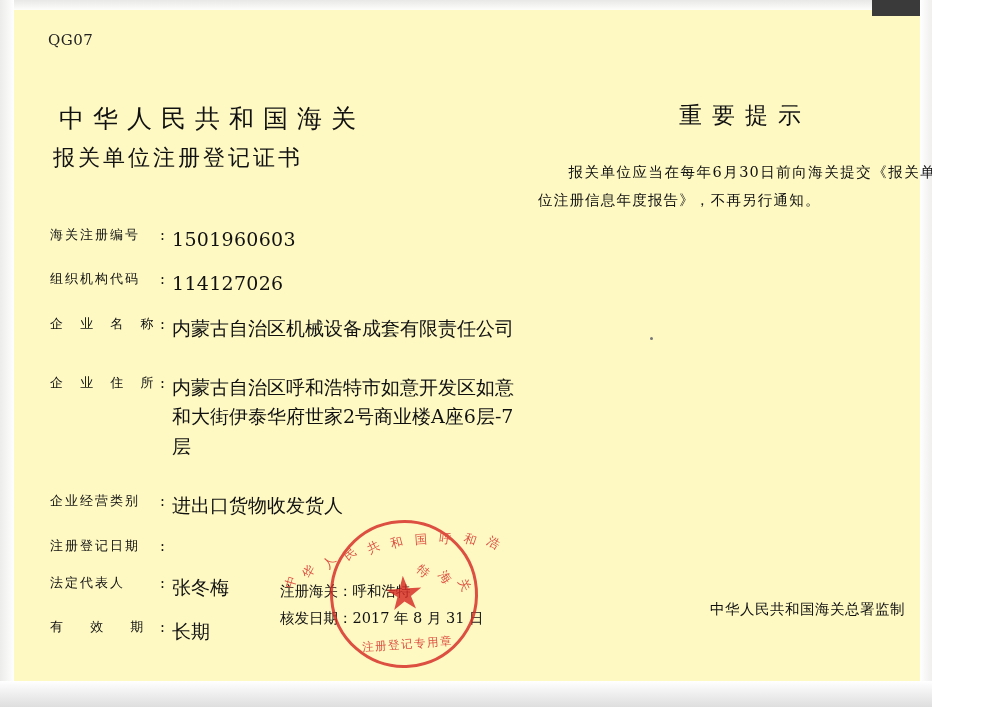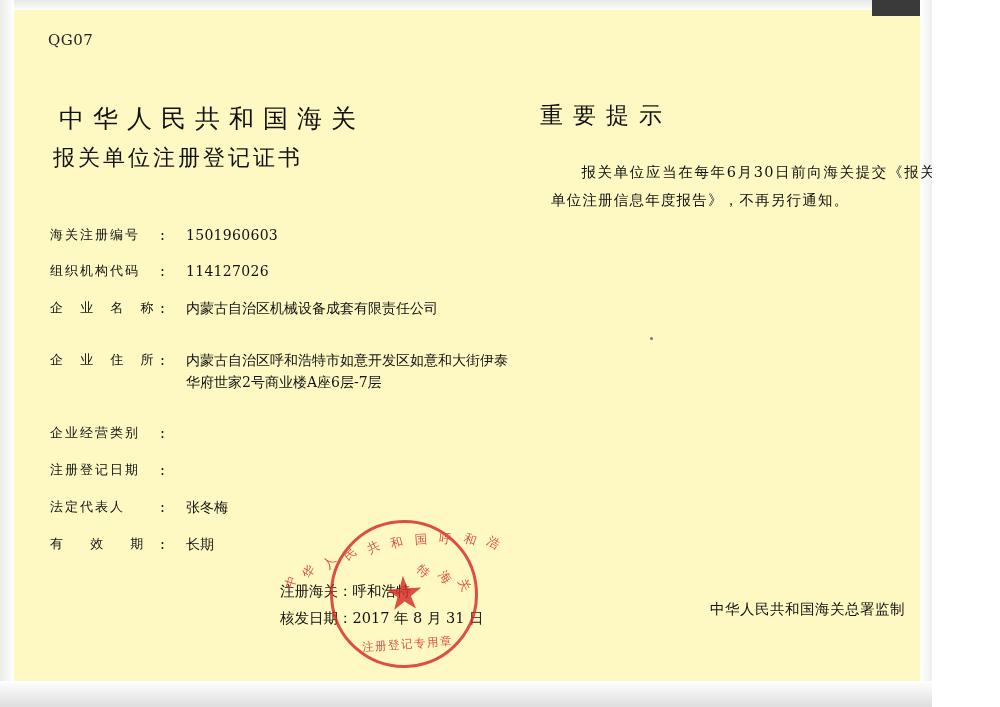--- a/index.html
+++ b/index.html
@@ -107,24 +107,23 @@
   }
   .field-label.sp2 { letter-spacing: 2px; }
   .field-label.sp6 { letter-spacing: 6.5px; }
   .field-label.sp11 { letter-spacing: 11.5px; }
   .field-colon {
     flex: 0 0 12px;
     font-size: 14.5px;
     line-height: 1.5;
   }
   .field-value {
-    font-size: 14px;
+    font-size: 19px;
     line-height: 1.55;
     flex: 1;
-    margin-left: 14px;
   }
   .field-value.num {
     font-family: "DejaVu Serif", "Liberation Serif", serif;
     letter-spacing: 0.3px;
   }
 
   .issuer-block {
     position: absolute;
     left: 280px;
     top: 578px;
@@ -135,38 +134,38 @@
   }
 
   
   .right-panel {
     position: absolute;
     left: 530px;
     top: 100px;
     width: 420px;
   }
   .notice-title {
+    text-align: center;
     font-family: "DejaVu Serif", "Liberation Serif", serif;
     font-size: 23px;
     letter-spacing: 10px;
     margin-left: 10px;
     color: #111;
   }
   .notice-body {
     margin-top: 28px;
     padding-left: 8px;
     padding-right: 14px;
     font-family: "DejaVu Serif", "Liberation Serif", serif;
     font-size: 14.5px;
     line-height: 1.9;
     letter-spacing: 1.2px;
     color: #111;
     text-align: justify;
     text-indent: 2.1em;
-    margin-left: 13px;
   }
   .dot-mark {
     position: absolute;
     left: 120px;
     top: 237px;
     width: 3px;
     height: 3px;
     background: #777;
     border-radius: 50%;
   }
@@ -269,20 +268,21 @@
 
       <div class="field-row gap-before">
         <div class="field-label sp6">企 业 住 所</div>
         <div class="field-colon">:</div>
         <div class="field-value">内蒙古自治区呼和浩特市如意开发区如意和大街伊泰华府世家2号商业楼A座6层-7层</div>
       </div>
 
       <div class="field-row gap-before">
         <div class="field-label sp2">企业经营类别</div>
         <div class="field-colon">:</div>
+        <div class="field-value">进出口货物收发货人</div>
       </div>
 
       <div class="field-row">
         <div class="field-label sp2">注册登记日期</div>
         <div class="field-colon">:</div>
       </div>
 
       <div class="field-row">
         <div class="field-label sp2">法定代表人</div>
         <div class="field-colon">:</div>

